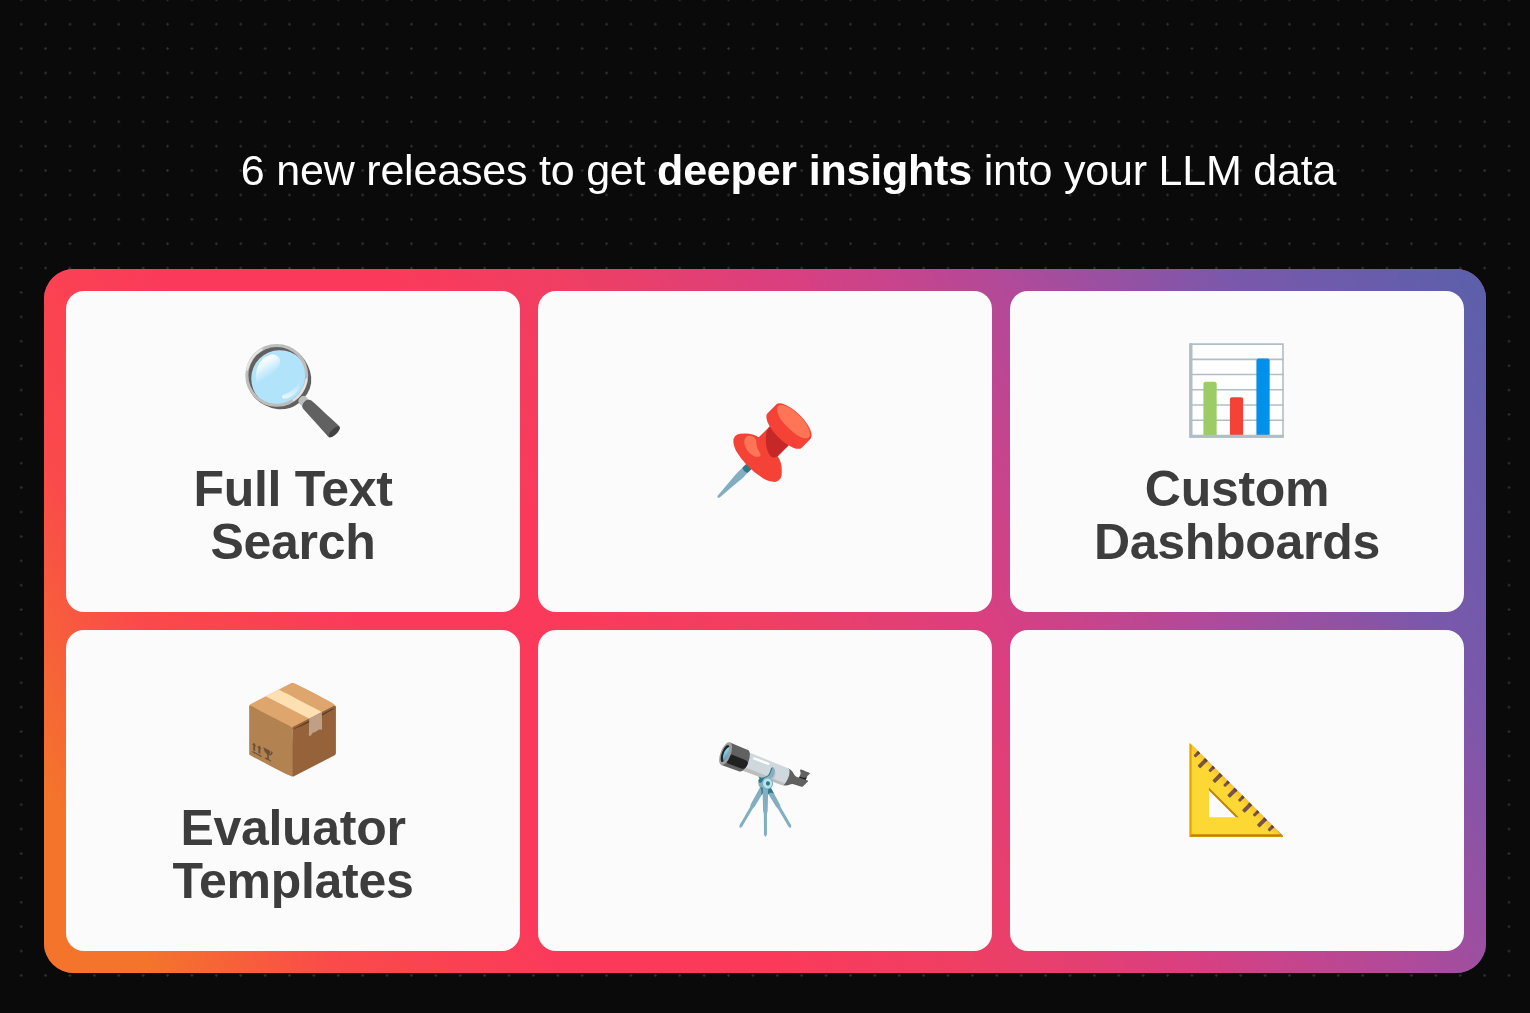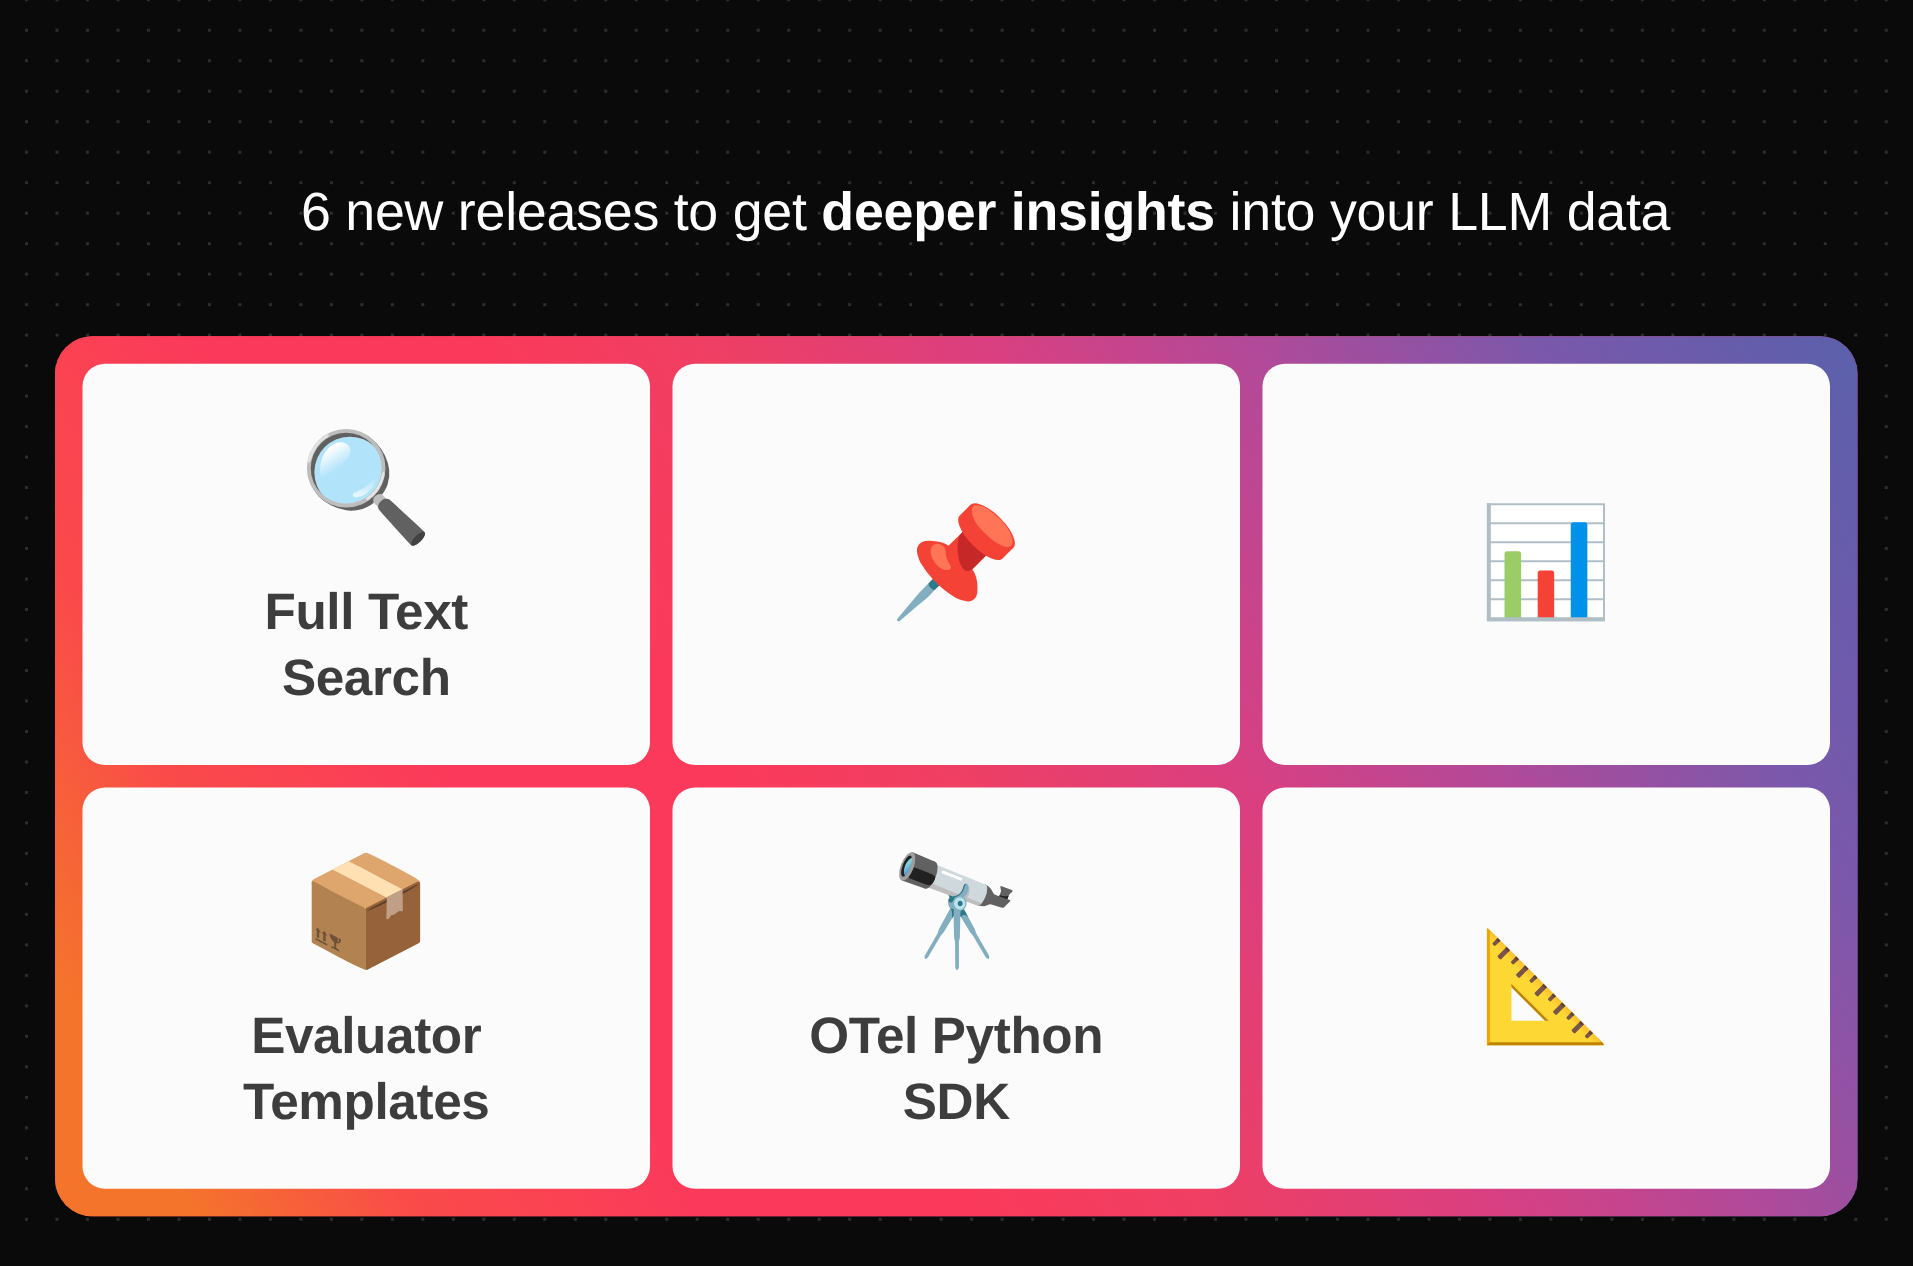--- a/index.html
+++ b/index.html
@@ -124,21 +124,21 @@
     align-items: center;
     justify-content: center;
     font-family: "DejaVu Sans", sans-serif;
     user-select: none;
   }
 
   .card-label {
     margin-top: 14px;
     text-align: center;
     color: #3d3d3d;
-    font-size: 41px;
+    font-size: 50px;
     line-height: 53px;
     font-weight: 700;
     letter-spacing: -0.3px;
     font-family: "Liberation Sans", sans-serif;
     white-space: pre-line;
   }
 </style>
 </head>
 <body>
 
@@ -160,32 +160,32 @@
         <div class="card-label">Full Text
 Search</div>
       </div>
 
       <div class="card">
         <div class="card-icon">📌</div>
       </div>
 
       <div class="card">
         <div class="card-icon">📊</div>
+        <div class="card-label">Custom
+Dashboards</div>
       </div>
 
       <div class="card">
         <div class="card-icon">📦</div>
         <div class="card-label">Evaluator
 Templates</div>
       </div>
 
       <div class="card">
         <div class="card-icon">🔭</div>
-        <div class="card-label">OTel Python
-SDK</div>
       </div>
 
       <div class="card">
         <div class="card-icon">📐</div>
       </div>
 
     </div>
   </div>
 
 </div>

